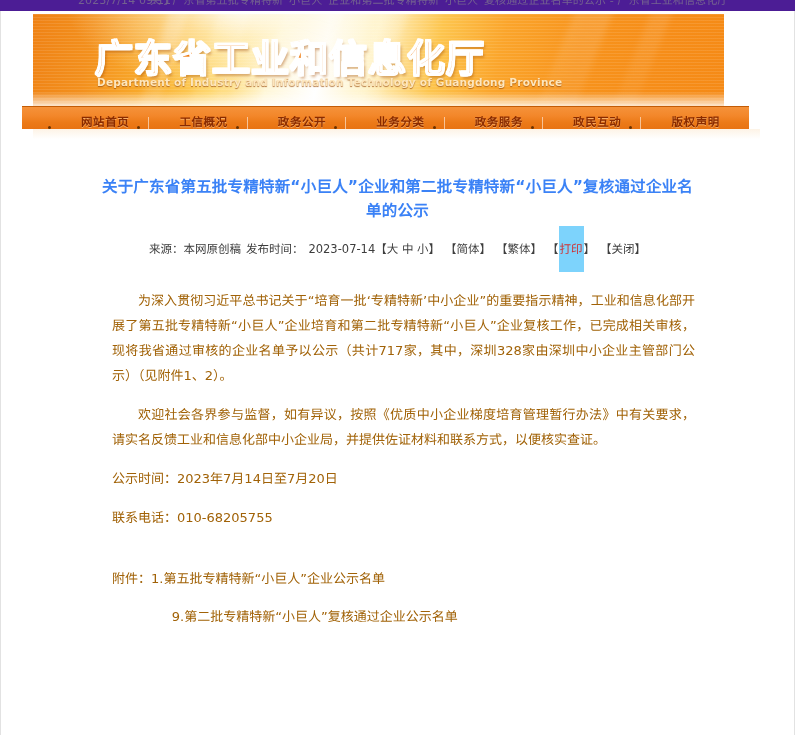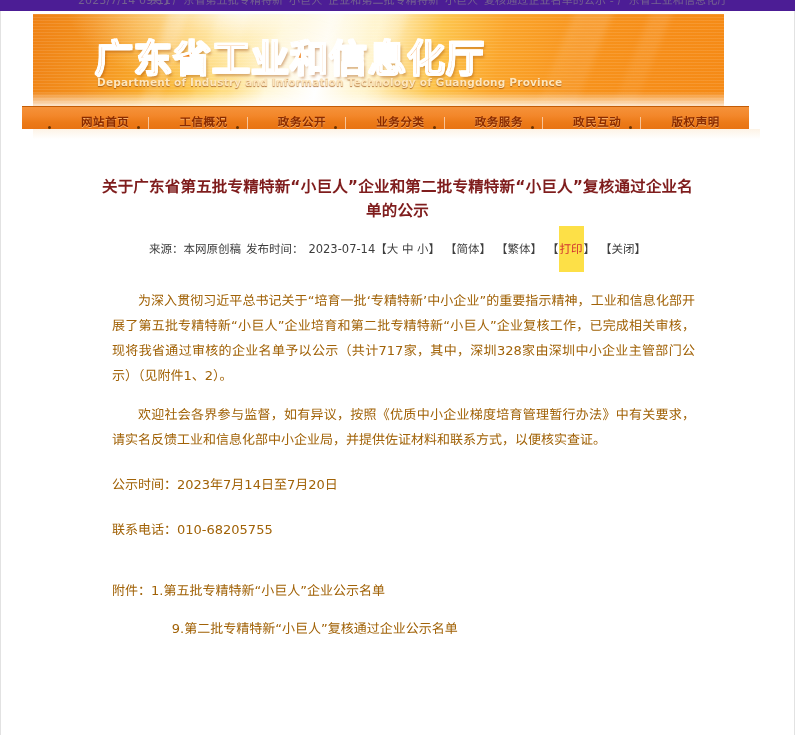--- a/index.html
+++ b/index.html
@@ -201,50 +201,50 @@
     position: absolute;
     top: 139px;
     left: 0;
     width: 795px;
   }
   .doc-title {
     margin: 36px 96px 0 96px;
     text-align: center;
     font-size: 15.5px;
     font-weight: 700;
-    color: #7f1d1d;
+    color: #3b82f6;
     line-height: 24px;
     letter-spacing: 0.2px;
   }
   .meta {
     margin-top: 17px;
     text-align: center;
     font-size: 11.5px;
     color: #3d3d3d;
     white-space: nowrap;
   }
   .meta .m-sp { display: inline-block; width: 5px; }
   .meta .size-group .sz { color: #3d3d3d; }
   .meta .brk { color: #3d3d3d; }
   .meta .print-hl {
-    background: #fde047;
+    background: #7dd3fc;
     color: #d03030;
     padding: 16px 1px;
   }
 
   .body-text {
     margin: 0 100px 0 112px;
     font-size: 13px;
     color: #a16207;
     line-height: 25px;
     text-align: justify;
   }
   .p-indent { text-indent: 2em; margin-top: 32px; }
   .p-indent2 { text-indent: 2em; margin-top: 14px; }
-  .line-row { margin-top: 20px; }
+  .line-row { margin-top: 14px; }
   .attach-block { margin-top: 36px; }
   .attach-row2 { margin-left: 4.6em; }
 </style>
 </head>
 <body>
 
 <div class="top-strip">
   <div class="top-strip-inner">
     <span class="top-strip-left">2023/7/14 09:11</span><span class="top-strip-title">关于广东省第五批专精特新“小巨人”企业和第二批专精特新“小巨人”复核通过企业名单的公示 - 广东省工业和信息化厅</span>
   </div>

